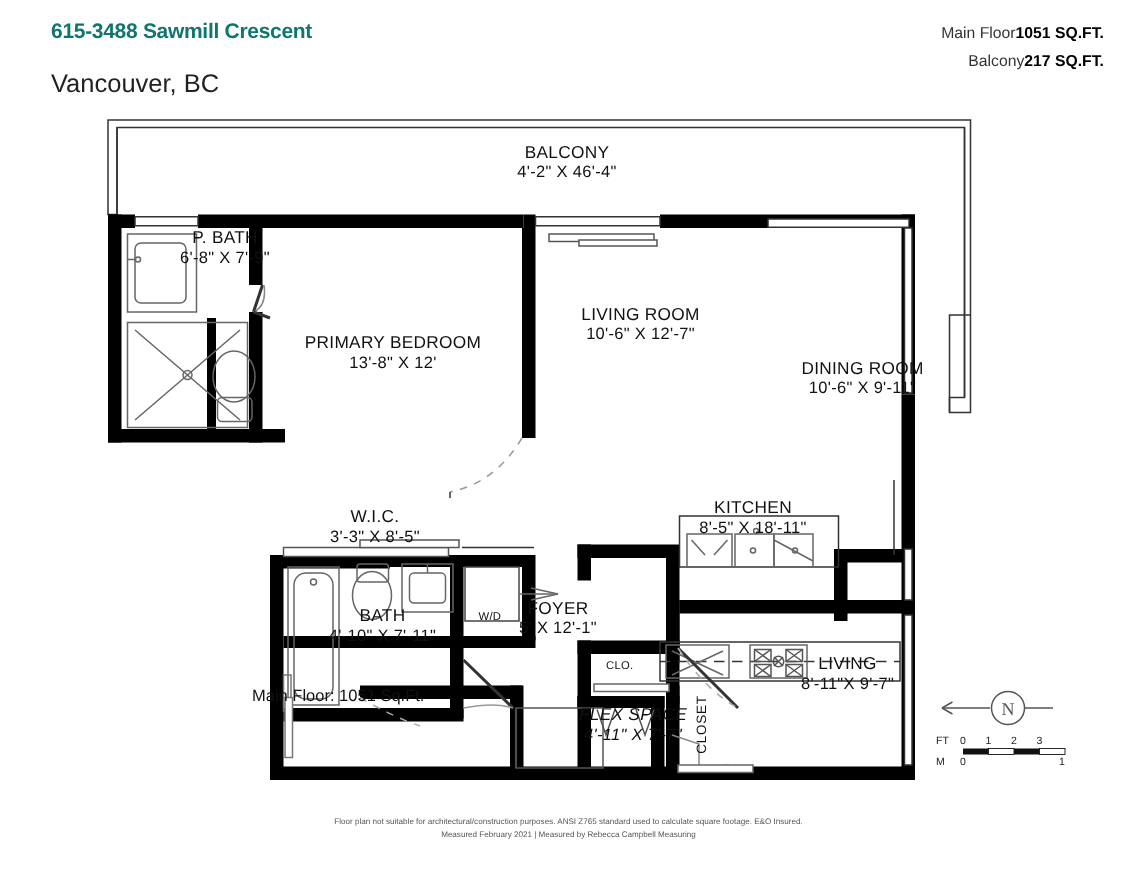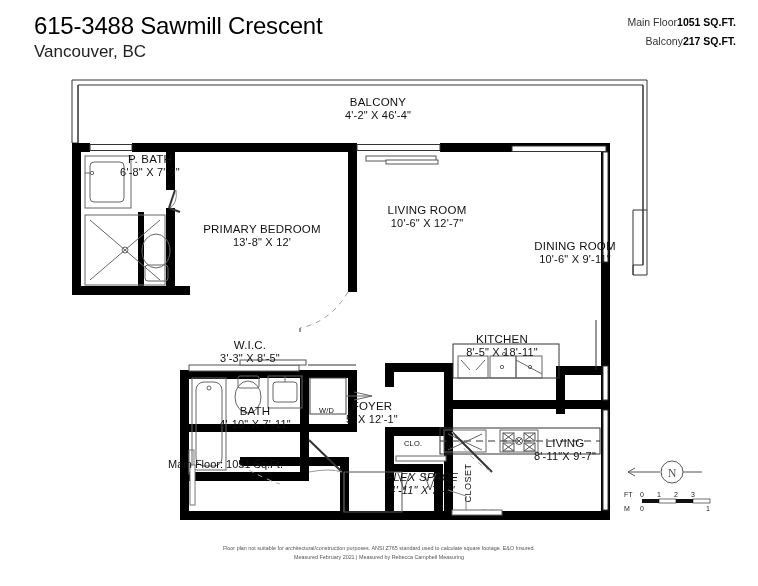--- a/index.html
+++ b/index.html
@@ -17,31 +17,31 @@
   }
 
   
   #header-bar {
     position: absolute;
     left: 0; top: 0;
     width: 758px; height: 70px;
   }
   #title-block { position: absolute; left: 34px; top: 12px; }
   #address-line {
-    font-size: 24px;
-    font-weight: normal;
+    font-size: 14px;
+    font-weight: bold;
     letter-spacing: -0.2px;
-    color: #000000;
+    color: #0f766e;
     white-space: nowrap;
   }
   #city-line {
     font-size: 17px;
     font-weight: normal;
     color: #222;
-    margin-top: 2px;
+    margin-top: 18px;
     white-space: nowrap;
   }
   #area-summary {
     position: absolute;
     left: 556px; top: 16px;
     width: 180px;
     font-size: 10.5px;
   }
   .area-row {
     display: flex;

